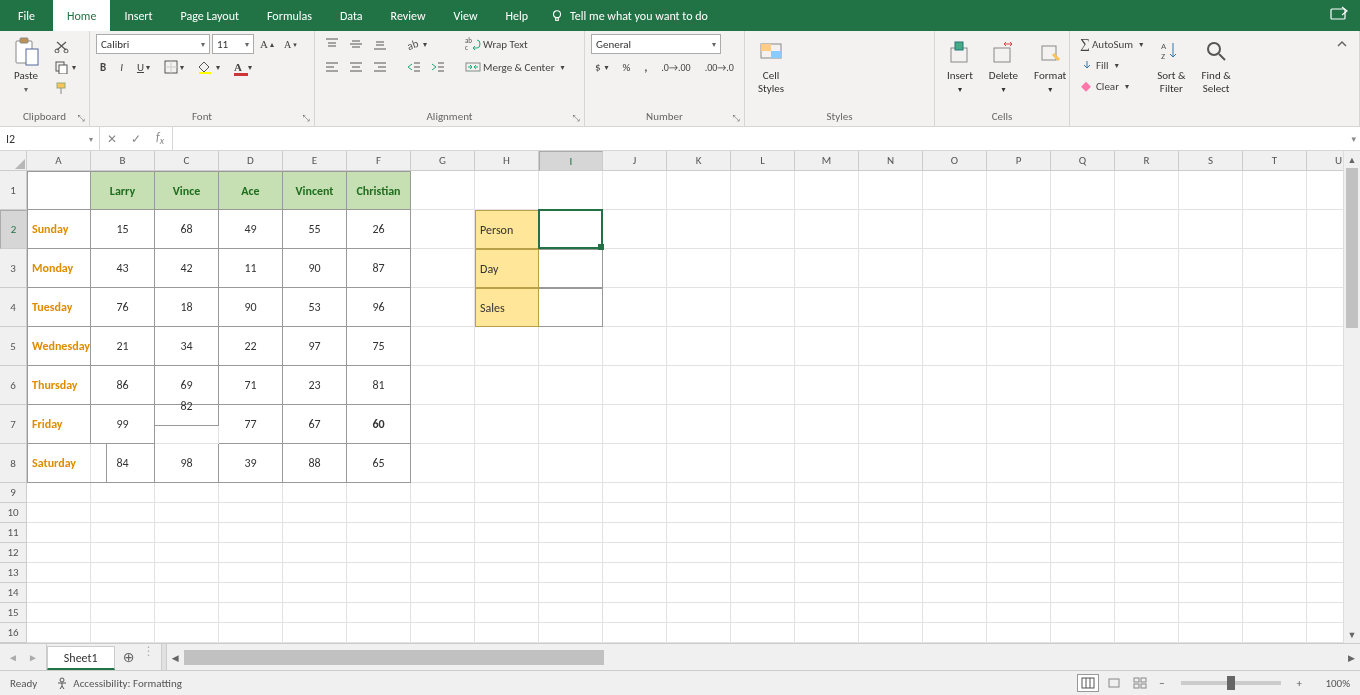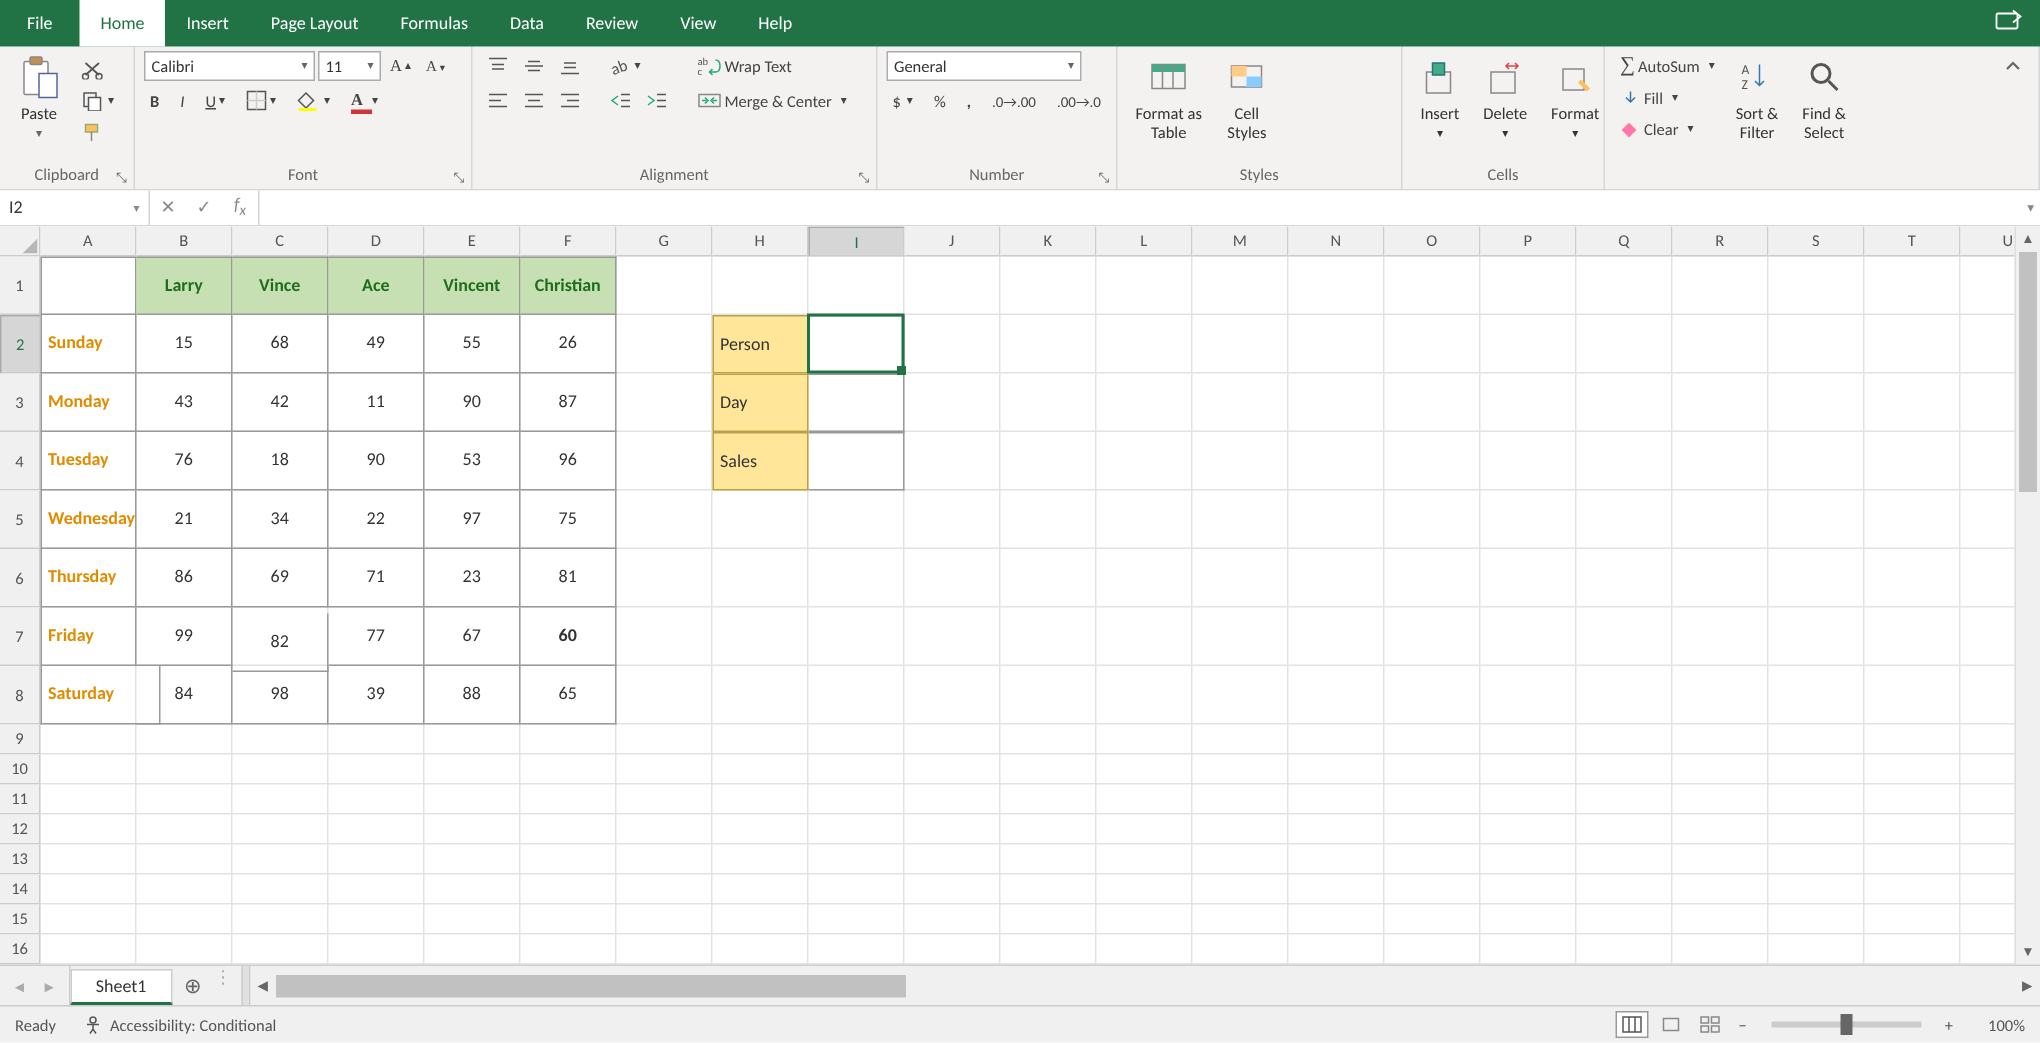--- a/index.html
+++ b/index.html
@@ -79,20 +79,29 @@
 <div class="ribbon-tabs">
   <div class="tab file">File</div>
   <div class="tab active">Home</div>
   <div class="tab">Insert</div>
   <div class="tab">Page Layout</div>
   <div class="tab">Formulas</div>
   <div class="tab">Data</div>
   <div class="tab">Review</div>
   <div class="tab">View</div>
   <div class="tab">Help</div>
+  <div class="tell-me">
+    <span class="bulb">
+        <svg width="14" height="14" viewBox="0 0 16 16">
+          <circle cx="8" cy="6" r="4" fill="none" stroke="#fff" stroke-width="1.2"></circle>
+          <rect x="6.5" y="10" width="3" height="3" fill="none" stroke="#fff" stroke-width="1.2"></rect>
+        </svg>
+      </span>
+    <span>Tell me what you want to do</span>
+  </div>
   <span class="r-icon-share">
       <svg width="18" height="16" viewBox="0 0 18 16">
         <rect x="1" y="3" width="14" height="10" rx="1" fill="none" stroke="#fff" stroke-width="1.2"></rect>
         <path d="M12 1 L17 5 L12 9" fill="none" stroke="#fff" stroke-width="1.2"></path>
       </svg>
     </span>
 </div>
 
 <div class="ribbon">
 
@@ -299,32 +308,20 @@
         <div class="minibtn">
             <span style="font-size:10px">.00→.0</span>
           </div>
       </div>
     </div>
     <div class="group-label"><span>Number</span><span class="dlg">⤡</span></div>
   </div>
 
   <div class="group" style="width:190px">
     <div class="group-body">
-      <div class="vbtn">
-          <div class="ic">
-            <svg width="28" height="28">
-              <rect x="3" y="5" width="22" height="16" fill="none" stroke="#888"></rect>
-              <rect x="3" y="5" width="22" height="5" fill="#4a8"></rect>
-              <line x1="10" y1="5" x2="10" y2="21" stroke="#888"></line>
-              <line x1="17" y1="5" x2="17" y2="21" stroke="#888"></line>
-            </svg>
-          </div>
-          <span style="white-space:pre-line">Format as
-Table</span>
-        </div>
       <div class="vbtn">
           <div class="ic">
             <svg width="28" height="28">
               <rect x="4" y="6" width="20" height="14" fill="none" stroke="#888"></rect>
               <rect x="4" y="6" width="10" height="7" fill="#fc8"></rect>
               <rect x="14" y="13" width="10" height="7" fill="#8cf"></rect>
             </svg>
           </div>
           <span style="white-space:pre-line">Cell
 Styles</span>
@@ -856,21 +853,21 @@
       <div class="cell num tb" style="left: 128px; top: 156px; width: 64px; height: 39px;">34</div>
       <div class="cell num tb" style="left: 192px; top: 156px; width: 64px; height: 39px;">22</div>
       <div class="cell num tb" style="left: 256px; top: 156px; width: 64px; height: 39px;">97</div>
       <div class="cell num tb" style="left: 320px; top: 156px; width: 64px; height: 39px;">75</div>
       <div class="cell num tb" style="left: 64px; top: 195px; width: 64px; height: 39px;">86</div>
       <div class="cell num tb" style="left: 128px; top: 195px; width: 64px; height: 39px;">69</div>
       <div class="cell num tb" style="left: 192px; top: 195px; width: 64px; height: 39px;">71</div>
       <div class="cell num tb" style="left: 256px; top: 195px; width: 64px; height: 39px;">23</div>
       <div class="cell num tb" style="left: 320px; top: 195px; width: 64px; height: 39px;">81</div>
       <div class="cell num tb" style="left: 64px; top: 234px; width: 64px; height: 39px;">99</div>
-      <div class="cell num tb" style="left: 128px; top: 238px; width: 64px; height: 39px;">82</div>
+      <div class="cell num tb" style="left: 128px; top: 216px; width: 64px; height: 39px;">82</div>
       <div class="cell num tb" style="left: 192px; top: 234px; width: 64px; height: 39px;">77</div>
       <div class="cell num tb" style="left: 256px; top: 234px; width: 64px; height: 39px;">67</div>
       <div class="cell num tb" style="left: 320px; top: 234px; width: 64px; height: 39px; font-weight: bold;">60</div>
       <div class="cell num tb" style="left: 64px; top: 273px; width: 64px; height: 39px;">84</div>
       <div class="cell num tb" style="left: 128px; top: 273px; width: 64px; height: 39px;">98</div>
       <div class="cell num tb" style="left: 192px; top: 273px; width: 64px; height: 39px;">39</div>
       <div class="cell num tb" style="left: 256px; top: 273px; width: 64px; height: 39px;">88</div>
       <div class="cell num tb" style="left: 320px; top: 273px; width: 64px; height: 39px;">65</div>
       <div class="cell ybox" style="left: 448px; top: 39px; width: 64px; height: 39px;">Person</div>
       <div class="cell ybox" style="left: 448px; top: 78px; width: 64px; height: 39px;">Day</div>
@@ -906,21 +903,21 @@
 </div>
 
 <div class="status-bar">
   <div class="status-l">
     <span>Ready</span>
     <span style="display:flex;align-items:center;gap:4px">
         <svg width="14" height="14">
           <circle cx="7" cy="4" r="2" fill="none" stroke="#555"></circle>
           <path d="M3 7 L11 7 M7 7 L7 10 M5 13 L7 10 L9 13" stroke="#555" fill="none"></path>
         </svg>
-        <span>Accessibility: Conditional</span>
+        <span>Accessibility: Formatting</span>
       </span>
   </div>
   <div class="status-r">
     <div class="view-btn active">
         <svg width="14" height="12">
           <rect x="1" y="1" width="12" height="10" fill="none" stroke="#555"></rect>
           <line x1="5" y1="1" x2="5" y2="11" stroke="#555"></line>
           <line x1="9" y1="1" x2="9" y2="11" stroke="#555"></line>
         </svg>
       </div>

